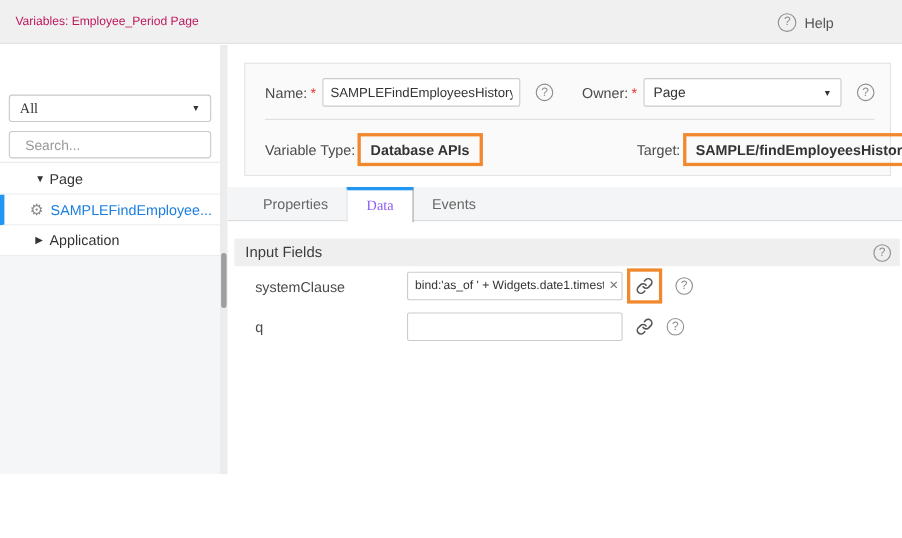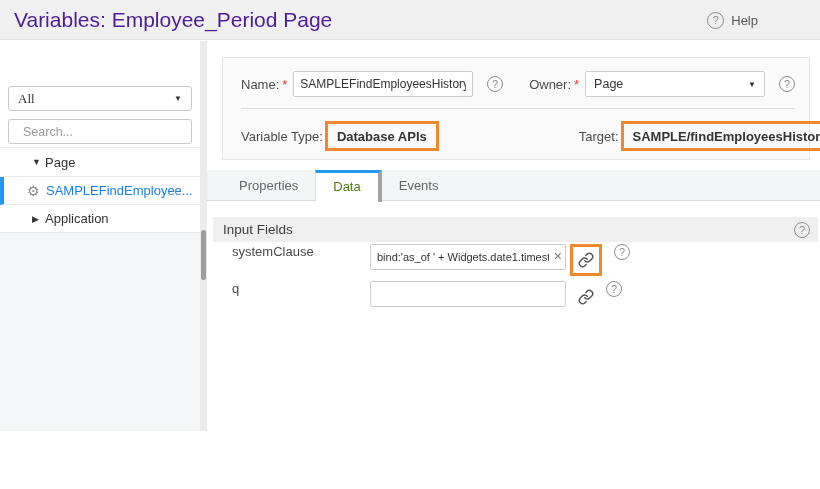--- a/index.html
+++ b/index.html
@@ -2,21 +2,21 @@
 <html><head>
 <meta charset="utf-8">
 <style>
   * { box-sizing: border-box; margin: 0; padding: 0; }
   html,body { width:820px; height:489px; }
   body { font-family: "Liberation Sans", "DejaVu Sans", sans-serif; background:#fff; }
   #app { position:relative; width:820px; height:489px; background:#fff; overflow:hidden; }
 
   
   .header { position:absolute; left:0; top:0; width:820px; height:40px; background:#f0f0f1; border-bottom:1px solid #e2e2e2; }
-  .header .title { position:absolute; left:14px; top:0; line-height:40px; font-size:21px; color:#4c1d95; }
+  .header .title { position:absolute; left:14px; top:0; line-height:40px; font-size:11px; color:#be185d; }
   .header .help-group { position:absolute; right:62px; top:0; height:40px; display:flex; align-items:center; gap:7px; cursor:pointer; }
   .help-icon { display:inline-block; width:16px; height:16px; border:1px solid #8d8d8d; border-radius:50%; color:#8d8d8d; font-size:11px; line-height:14px; text-align:center; flex:0 0 auto; }
   .header .help-icon { width:17px; height:17px; line-height:15px; }
   .header .help-label { font-size:13px; color:#555; }
 
   
   .sidebar { position:absolute; left:0; top:41px; width:200px; bottom:58px; background:#fff; }
   .sidebar-empty { position:absolute; left:0; right:0; top:191px; bottom:0; background:#f5f6f7; }
   .btn-new { position:absolute; left:8px; top:11px; width:184px; height:25px; background:#2196f3; color:#fff; border:none; border-radius:3px; font-size:13px; font-weight:700; font-family:inherit; cursor:pointer; }
   .filter-select { position:absolute; left:8px; top:45px; width:184px; height:25px; border:1px solid #c9c9c9; border-radius:3px; background:#fff; display:flex; align-items:center; padding:0 9px; cursor:pointer;font-family:Liberation Serif, serif; }
@@ -53,28 +53,28 @@
   .name-row .help-icon { margin-left:14px; }
   .panel-sep { position:absolute; left:18px; right:14px; top:50px; border-top:1px solid #ddd; }
   .type-row { position:absolute; left:18px; top:62px; right:14px; height:32px; display:flex; align-items:center; }
   .hl-box { border:3px solid #f0882d; height:30px; display:flex; align-items:center; padding:0 9px; margin-left:2px; background:transparent; }
   .hl-text { font-size:13px; font-weight:700; color:#333; white-space:nowrap; }
   .target-label { margin-left:140px; }
 
   
   .tab-strip { position:absolute; left:0; right:0; top:129px; height:31px; background:#f4f5f6; border-bottom:1px solid #dcdcdc; display:flex; align-items:stretch; padding-left:15px; }
   .tab { padding:0 17px; line-height:31px; font-size:13px; color:#666; cursor:pointer; }
-  .tab.active { background:#fff; border-top:3px solid #2196f3; border-left:1px solid #e0e0e0; border-right:4px solid #a3a3a3; line-height:28px; height:32px; margin-bottom:-1px; color:#4d7c0f; }
+  .tab.active { background:#fff; border-top:3px solid #2196f3; border-left:1px solid #e0e0e0; border-right:1px solid #a3a3a3; line-height:28px; height:32px; margin-bottom:-1px; color:#8b5cf6;font-family:Liberation Serif, serif; }
 
   
   .section-header { position:absolute; left:6px; right:2px; top:176px; height:25px; background:#efefef; display:flex; align-items:center; }
   .section-title { margin-left:10px; font-size:13.5px; color:#3c3c3c; }
   .section-header .help-icon { margin-left:auto; margin-right:8px; cursor:pointer; }
 
-  .field-row { position:absolute; left:25px; right:0; height:32px; display:flex; }
+  .field-row { position:absolute; left:25px; right:0; height:32px; display:flex; align-items:center; }
   .row-sys { top:203px; }
   .row-q { top:240px; }
   .field-row .row-label { width:138px; font-size:13px; color:#4a4a4a; }
   .input-wrap { position:relative; width:196px; height:26px; }
   .input-wrap input { width:100%; height:100%; border:1px solid #ccc; border-radius:2px; font-family:inherit; font-size:11px; color:#333; padding:0 16px 0 6px; outline:none; }
   .input-wrap input.no-clear { padding-right:6px; }
   .clear-x { position:absolute; right:4px; top:0; line-height:25px; font-size:14px; color:#777; cursor:pointer; }
   .link-hl { width:32px; height:32px; border:3px solid #f0882d; margin-left:4px; display:flex; align-items:center; justify-content:center; }
   .link-btn { display:flex; align-items:center; justify-content:center; cursor:pointer; }
   .row-q .link-btn { margin-left:12px; }

